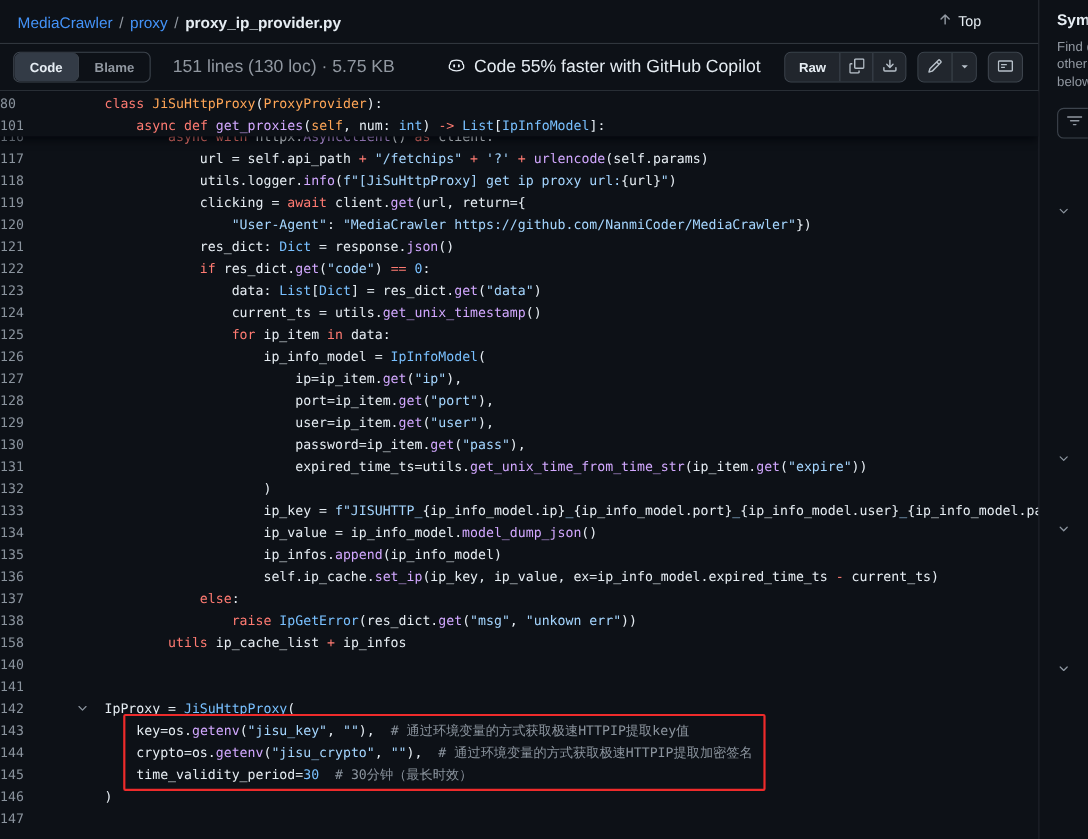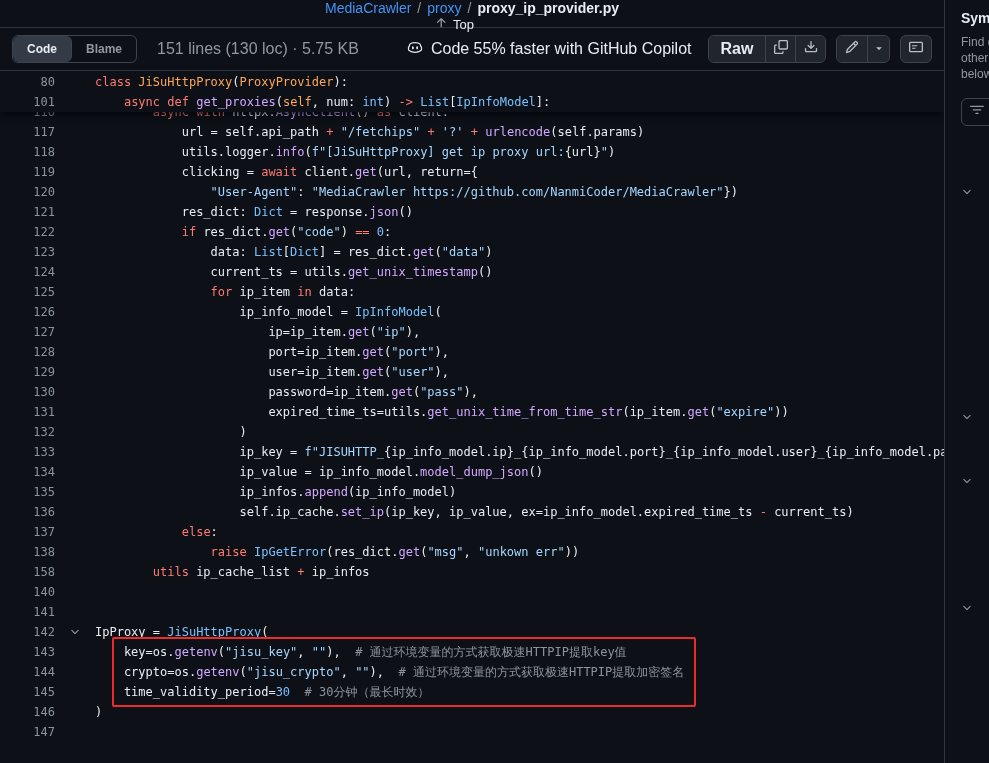--- a/index.html
+++ b/index.html
@@ -10,51 +10,51 @@
     --syn-constant:#79c0ff; --syn-variable:#ffa657; --syn-comment:#8b949e;
     --annotation:#ee2b2b;
   }
   *{margin:0;padding:0;box-sizing:border-box;}
   html,body{width:989px;height:763px;overflow:hidden;}
   body{background:var(--bg);color:var(--text);font-family:"Liberation Sans",sans-serif;}
   .app{display:flex;width:989px;height:763px;}
   .main{width:945px;flex:none;display:flex;flex-direction:column;border-right:1px solid var(--border);}
 
   
-  .breadcrumb-bar{height:28px;border-bottom:1px solid var(--border);display:flex;align-items:center;justify-content:space-between;padding:0 16px;font-size:14px;flex-direction:column;}
+  .breadcrumb-bar{height:40px;border-bottom:1px solid var(--border);display:flex;align-items:center;justify-content:space-between;padding:0 16px;font-size:14px;}
   .crumbs{display:flex;align-items:center;gap:6px;}
   .crumbs a{color:var(--link);text-decoration:none;cursor:pointer;}
   .crumbs .sep{color:var(--text-muted);}
   .crumbs .file{color:var(--text);font-weight:600;}
   .top-link{display:flex;align-items:center;gap:5px;color:var(--text);font-size:13px;cursor:pointer;margin-right:36px;}
   .top-link svg{fill:var(--text-muted);}
 
   
-  .toolbar{height:43px;border-bottom:1px solid var(--border);display:flex;align-items:center;justify-content:flex-start;padding:0 14px 0 12px;gap:16px;}
+  .toolbar{height:43px;border-bottom:1px solid var(--border);display:flex;align-items:center;justify-content:space-between;padding:0 14px 0 12px;}
   .tb-left{display:flex;align-items:center;}
   .seg{display:flex;border:1px solid var(--border-muted);border-radius:6px;overflow:hidden;height:28px;}
   .seg-btn{background:transparent;border:none;color:var(--text-muted);font-family:inherit;font-size:12px;font-weight:600;padding:0 14px;cursor:pointer;}
   .seg-btn.active{background:var(--seg-active);color:var(--text);border-right:1px solid var(--border-muted);border-radius:6px;}
   .stats{color:var(--text-muted);font-size:16px;margin-left:20px;white-space:nowrap;}
   .copilot{display:flex;align-items:center;gap:8px;margin-left:48px;color:var(--text);font-size:16px;cursor:pointer;text-decoration:none;white-space:nowrap;}
   .tb-right{display:flex;align-items:center;gap:10px;}
   .btn-group{display:flex;border:1px solid var(--border-muted);border-radius:6px;overflow:hidden;height:28px;background:var(--btn-bg);}
-  .btn{background:var(--btn-bg);border:none;color:var(--text);font-family:inherit;font-size:16px;font-weight:600;display:flex;align-items:center;justify-content:center;cursor:pointer;}
+  .btn{background:var(--btn-bg);border:none;color:var(--text);font-family:inherit;font-size:12px;font-weight:600;display:flex;align-items:center;justify-content:center;cursor:pointer;}
   .btn + .btn{border-left:1px solid var(--border-muted);}
   .btn-raw{padding:0 12px;}
   .icon-btn{width:30px;}
   .icon-btn svg{fill:#b7c0c9;}
   .icon-btn.narrow{width:22px;}
   .solo{border:1px solid var(--border-muted);border-radius:6px;height:28px;width:32px;}
 
   
   .code-area{position:relative;flex:1;overflow:hidden;background:var(--bg);}
   .code-body{padding-top:31px;}
   .crow{display:flex;height:20px;line-height:20px;font-family:"DejaVu Sans Mono",monospace;font-size:12px;overflow:hidden;}
-  .ln{width:55px;flex:none;text-align:right;color:var(--ln);cursor:pointer;}
+  .ln{width:55px;flex:none;text-align:left;color:var(--ln);cursor:pointer;}
   .fold{width:40px;flex:none;display:flex;align-items:center;justify-content:center;color:var(--ln);}
   .codeline{white-space:pre;flex:1;overflow:hidden;color:var(--text);}
   .tk-k{color:var(--syn-keyword);} .tk-s{color:var(--syn-string);} .tk-f{color:var(--syn-entity);}
   .tk-c{color:var(--syn-constant);} .tk-v{color:var(--syn-variable);} .tk-m{color:var(--syn-comment);}
   .tk-p{color:var(--text);}
   .sticky{position:absolute;top:0;left:0;right:0;padding-top:1px;background:var(--bg);z-index:5;box-shadow:0 4px 7px -1px rgba(1,4,9,0.75);}
   .annot{position:absolute;left:112px;top:566px;width:584px;height:70px;border:2px solid var(--annotation);border-radius:2px;z-index:4;pointer-events:none;}
 
   
   .panel{flex:1;position:relative;overflow:hidden;background:var(--bg);}

